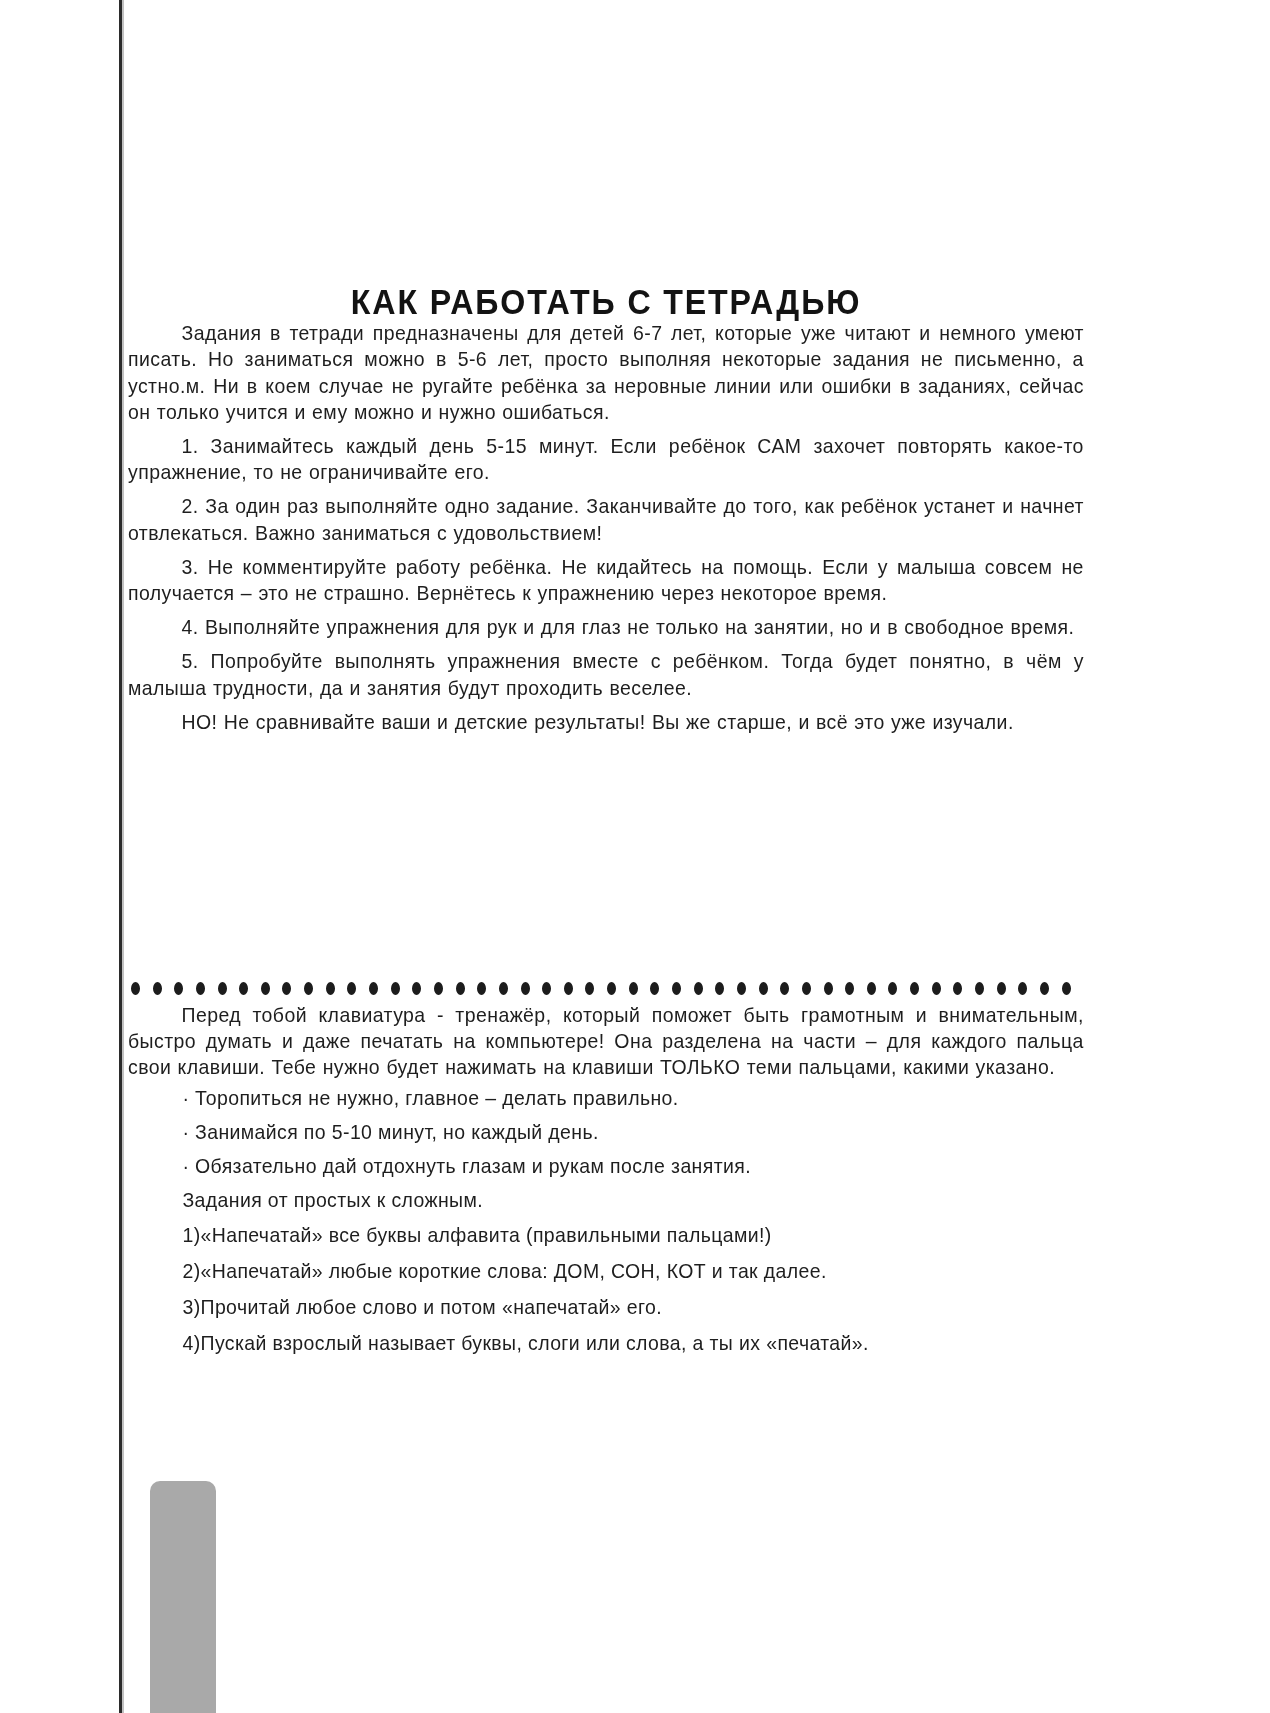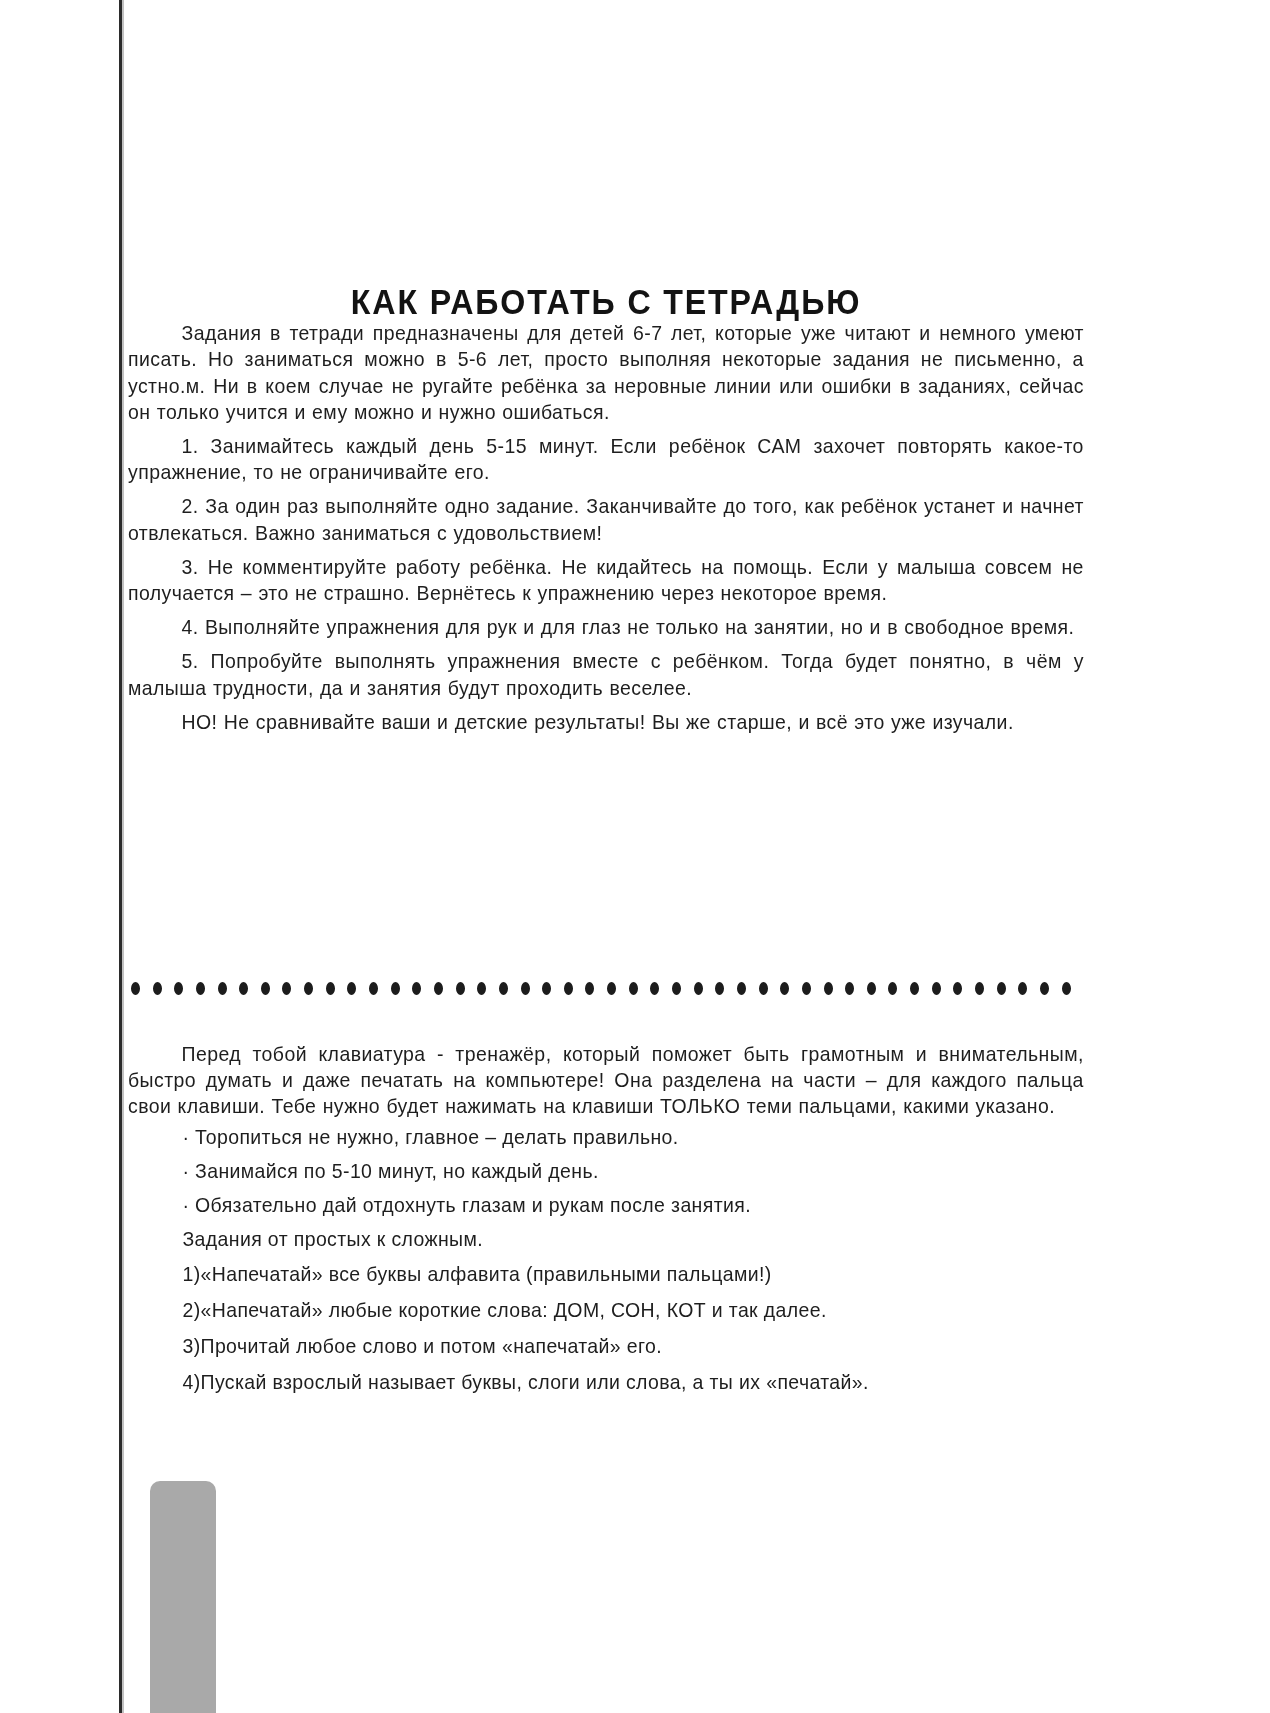--- a/index.html
+++ b/index.html
@@ -107,21 +107,21 @@
     height: 13px;
     border-radius: 50%;
     background: #1c1c1c;
     flex: 0 0 auto;
   }
 
   
   .section-two {
     position: absolute;
     left: 128px;
-    top: 1041px;
+    top: 1002px;
     width: 956px;
   }
   .bullet-line {
     margin: 0;
     padding-left: 57px;
     font-size: 20.4px;
     line-height: 34px;
     letter-spacing: 0.4px;
     text-align: left;
     color: #1e1e1e;

